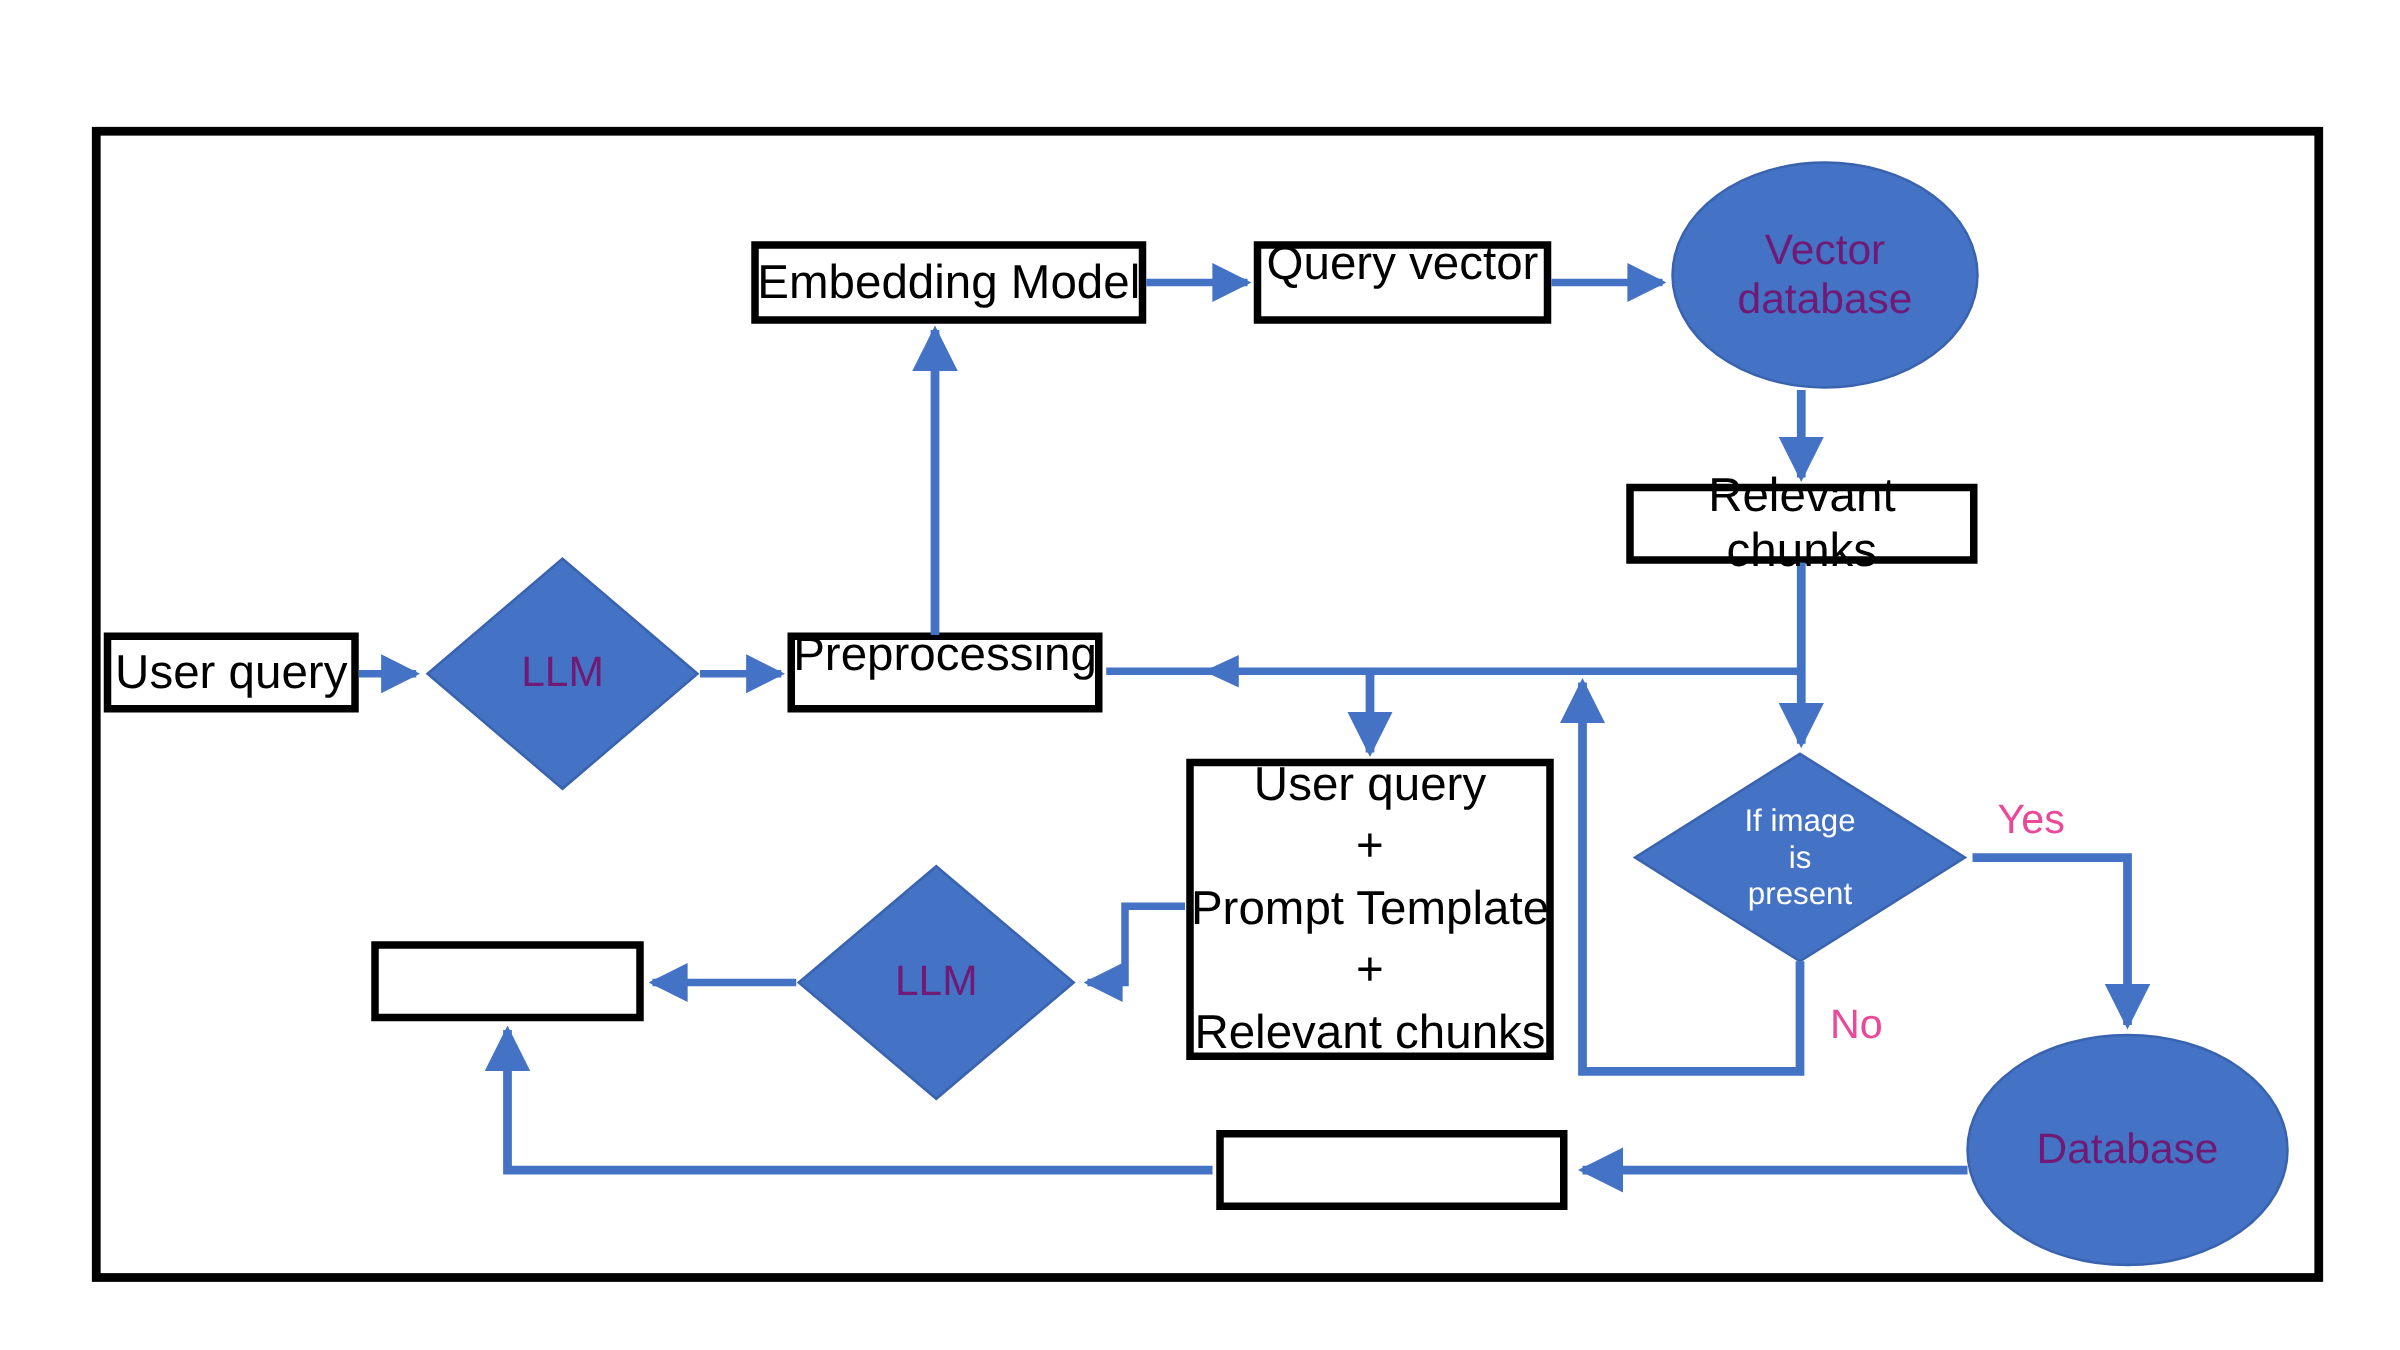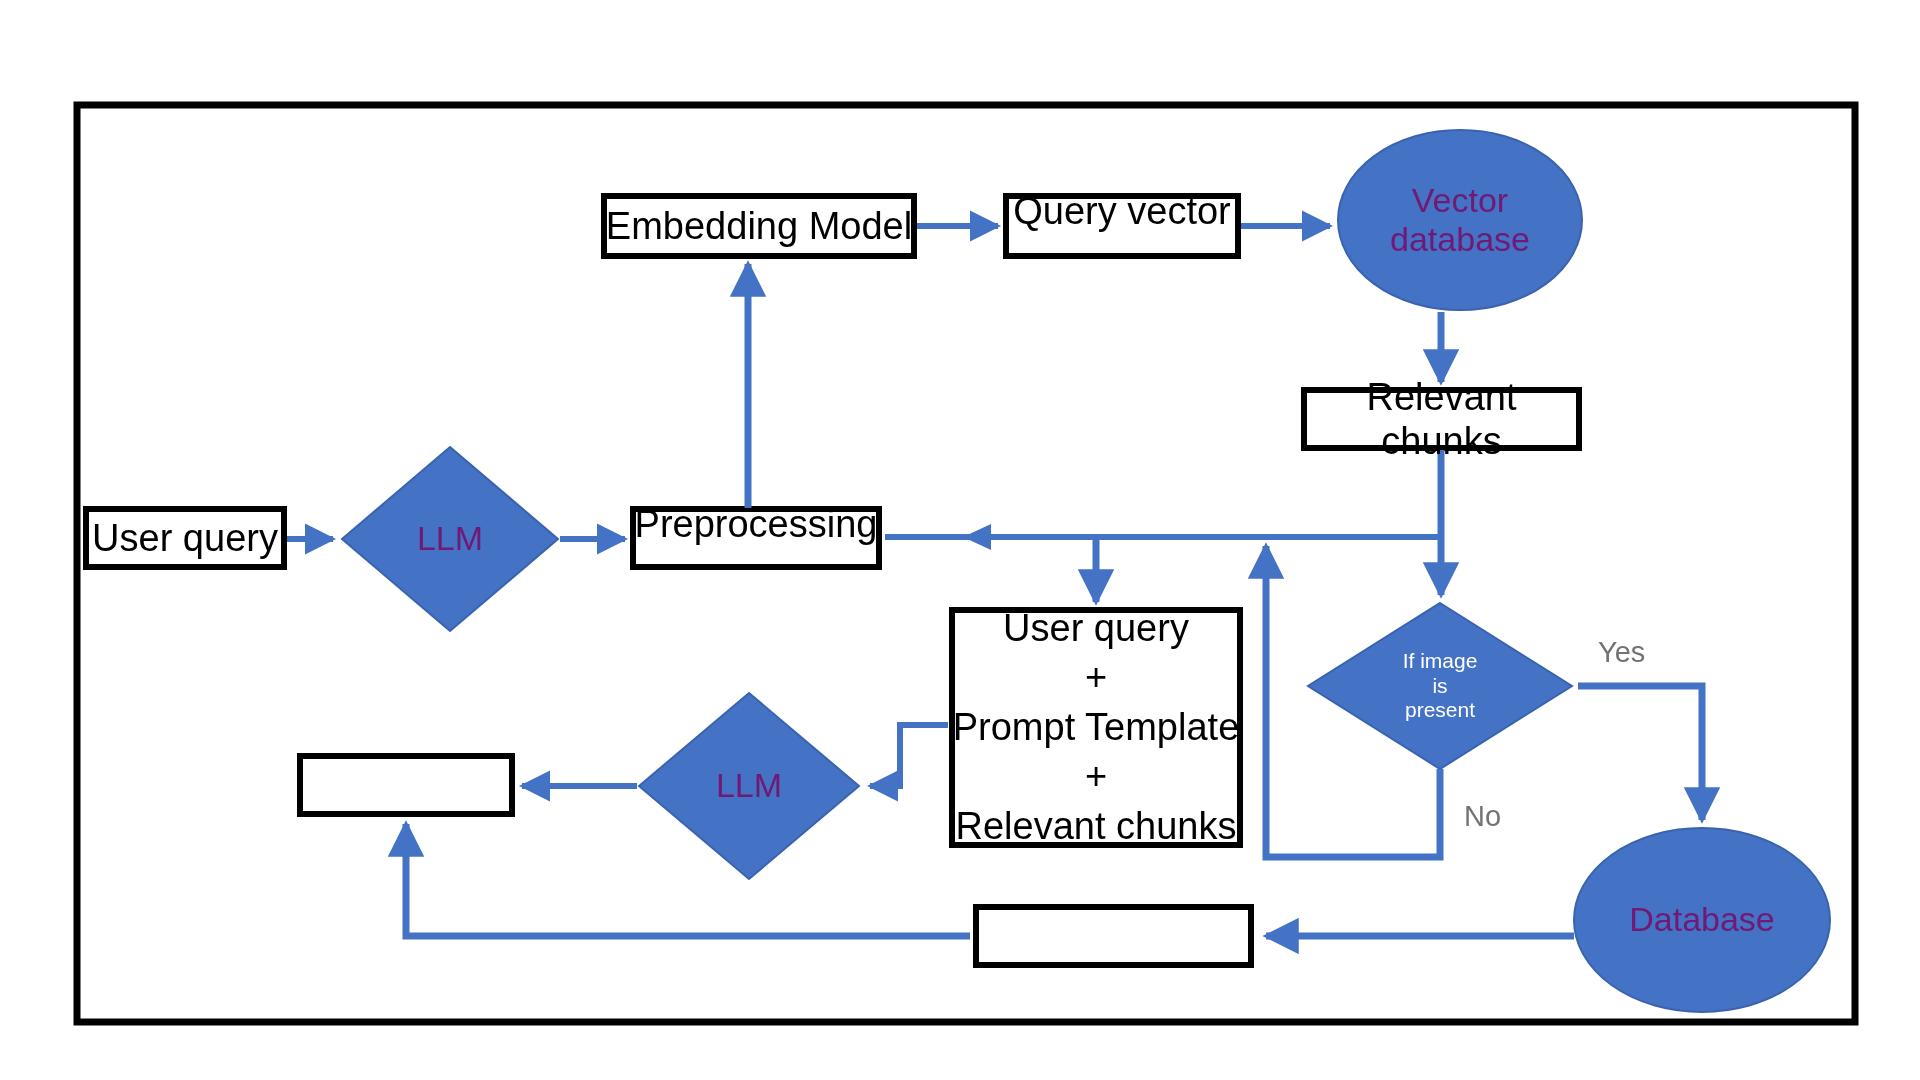--- a/index.html
+++ b/index.html
@@ -37,26 +37,26 @@
   .proc-label {
     color: #000000;
     font-size: 38px;
   }
   .shape-label {
     color: #701a75;
     font-size: 34px;
   }
   .small-shape-label {
     color: #ffffff;
-    font-size: 21px;
+    font-size: 25px;
   }
   .edge-label {
     position: absolute;
-    color: #737373;
-    font-size: 29px;
+    color: #ec4899;
+    font-size: 33px;
   }
 </style>
 </head>
 <body>
 
 <div id="canvas">
 
   <svg id="flow-svg" viewBox="0 0 1920 1080" xmlns="http://www.w3.org/2000/svg">
     <defs>
       <marker id="arrow" viewBox="0 0 10 10" refX="9" refY="5" markerWidth="5.2" markerHeight="5.2" orient="auto-start-reverse">

